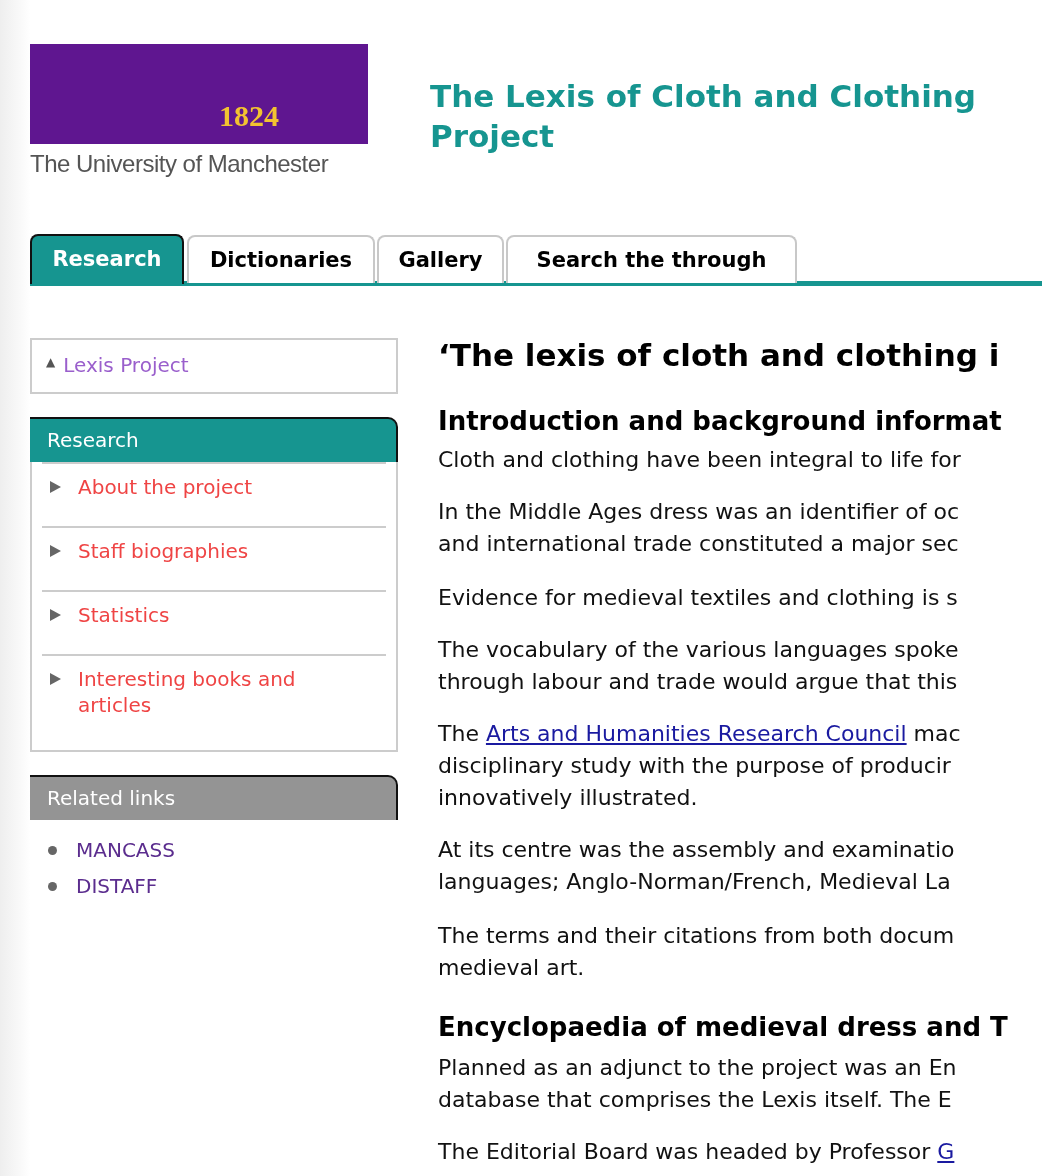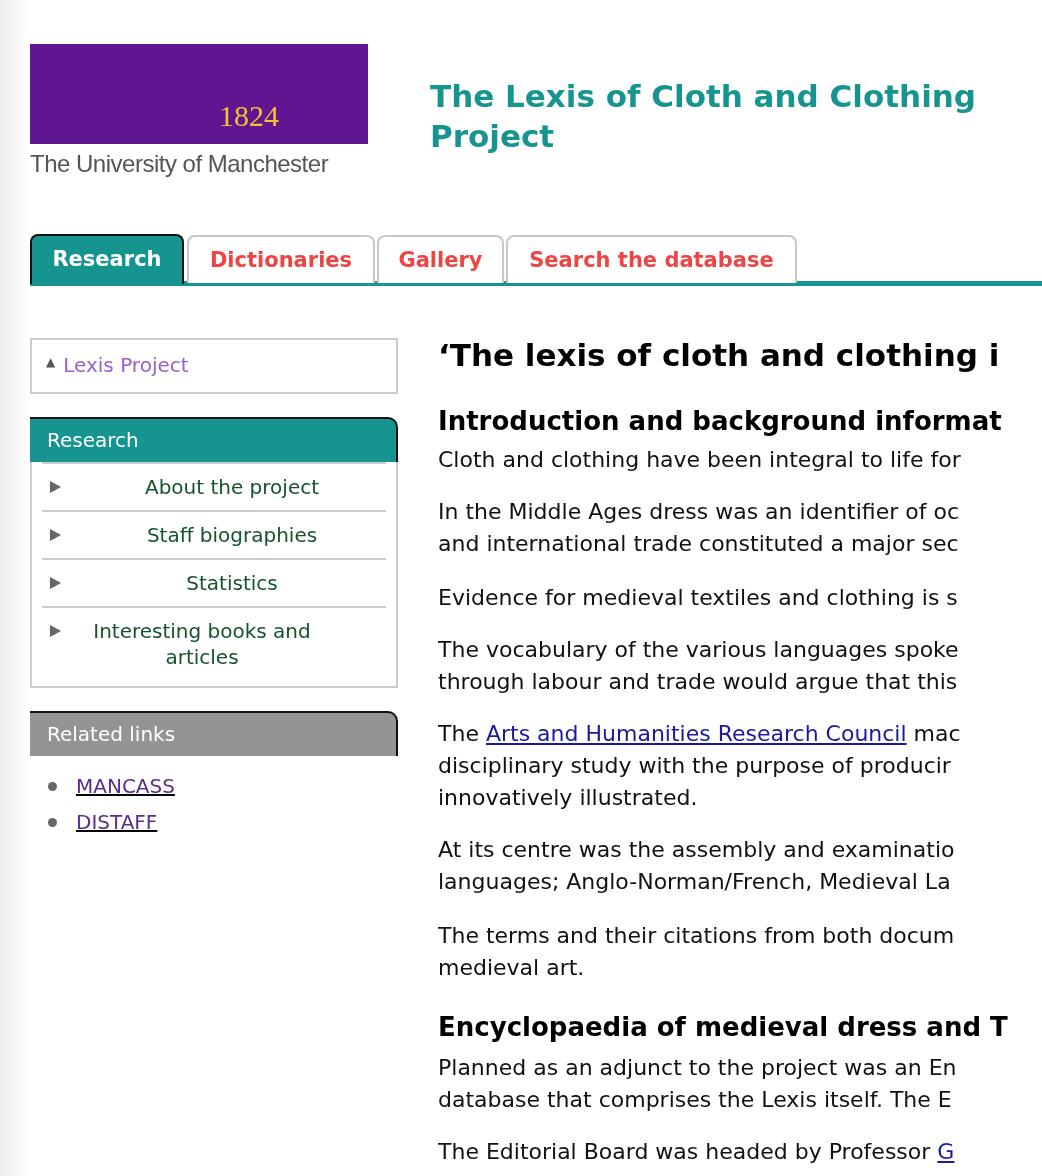--- a/index.html
+++ b/index.html
@@ -25,39 +25,40 @@
       position: absolute; left: 0; width: 338px; top: 16px; text-align: center;
       font-family: "Liberation Serif", "DejaVu Serif", serif;
       font-size: 42px; letter-spacing: -1px; color: #ffffff; line-height: 44px;
     }
     .logo-word .est { color: #f2c231; }
     .logo-year {
       position: absolute; left: 0; width: 338px; top: 57px; text-align: center;
       font-family: "Liberation Serif", "DejaVu Serif", serif;
       font-size: 30px; color: #f2c231; line-height: 30px;
       padding-left: 100px;
+      font-weight: bold;
     }
     .logo-tag {
       margin-top: 6px; font-family: "Liberation Sans", sans-serif;
       font-size: 24px; color: #555; letter-spacing: -0.5px; white-space: nowrap;
     }
     .site-title {
       position: absolute; left: 400px; top: 76px; width: 620px;
       font-family: "DejaVu Sans", sans-serif; font-weight: bold;
       font-size: 31px; line-height: 40px; color: #169590;
     }
 
     
     .tabs { position: absolute; left: 0; top: 233px; width: 1012px; height: 53px; }
     .tab-line { position: absolute; left: 0; top: 48px; width: 1012px; height: 5px; background: #169590; }
     .tab {
       position: absolute; top: 2px; height: 48px;
       border: 2px solid #c8c8c8; border-bottom: none;
       border-radius: 8px 8px 0 0; background: #fff;
-      font-weight: bold; font-size: 21px; color: #ef4444;
+      font-weight: bold; font-size: 21px; color: #000000;
       text-align: center; line-height: 46px; cursor: pointer;
     }
     .tab.active {
       background: #169590; color: #fff; border: 2px solid #111;
       border-bottom: none; top: 1px; height: 50px;
     }
 
     
     .side { position: absolute; left: 0; top: 324px; width: 368px; margin-top: 14px; }
     .up-box {
@@ -71,28 +72,28 @@
       border-radius: 0 10px 0 0;
       color: #fff; font-size: 20px; line-height: 42px; padding-left: 17px;
     }
     .panel-head.teal { background: #169590; }
     .panel-head.grey { background: #949494; }
     .panel-body {
       width: 368px; border: 2px solid #cccccc; border-top: none;
       padding: 0 10px 6px 10px;
     }
     .nav-item {
-      border-top: 2px solid #cccccc; padding: 10px 0 10px 36px;
-      position: relative; font-size: 20px; line-height: 26px; color: #14532d; cursor: pointer; text-align: center;
+      border-top: 2px solid #cccccc; padding: 10px 0 26px 36px;
+      position: relative; font-size: 20px; line-height: 26px; color: #ef4444; cursor: pointer;
     }
     .nav-item .arrow {
       position: absolute; left: 8px; top: 17px; width: 0; height: 0;
       border-left: 11px solid #666; border-top: 6px solid transparent; border-bottom: 6px solid transparent;
     }
-    .rel-list { padding: 12px 0 0 18px; text-decoration: underline; }
+    .rel-list { padding: 12px 0 0 18px; }
     .rel-item { position: relative; padding-left: 28px; font-size: 20px; line-height: 36px; color: #5b2d8e; cursor: pointer; }
     .rel-item .dot {
       position: absolute; left: 0; top: 14px; width: 9px; height: 9px; border-radius: 50%; background: #666;
     }
 
     
     .main { position: absolute; left: 408px; top: 334px; width: 700px; white-space: nowrap; }
     .h1 { font-size: 31px; font-weight: bold; color: #000; line-height: 42px; }
     .h2 { font-size: 26px; font-weight: bold; color: #000; line-height: 34px; }
     .p { font-size: 22px; color: #111; line-height: 32px; }
@@ -110,21 +111,21 @@
     <div class="logo-tag">The University of Manchester</div>
   </div>
 
   <div class="site-title">The Lexis of Cloth and Clothing Project</div>
 
   <div class="tabs">
     <div class="tab-line"></div>
     <div class="tab active" style="left:0;width:154px;">Research</div>
     <div class="tab" style="left:157px;width:188px;">Dictionaries</div>
     <div class="tab" style="left:347px;width:127px;">Gallery</div>
-    <div class="tab" style="left:476px;width:291px;">Search the database</div>
+    <div class="tab" style="left:476px;width:291px;">Search the through</div>
   </div>
 
   <div class="side">
     <div class="up-box">
       <span class="tri">▲</span><span>Lexis Project</span>
     </div>
 
     <div class="panel-head teal">Research</div>
     <div class="panel-body">
       <div class="nav-item">

